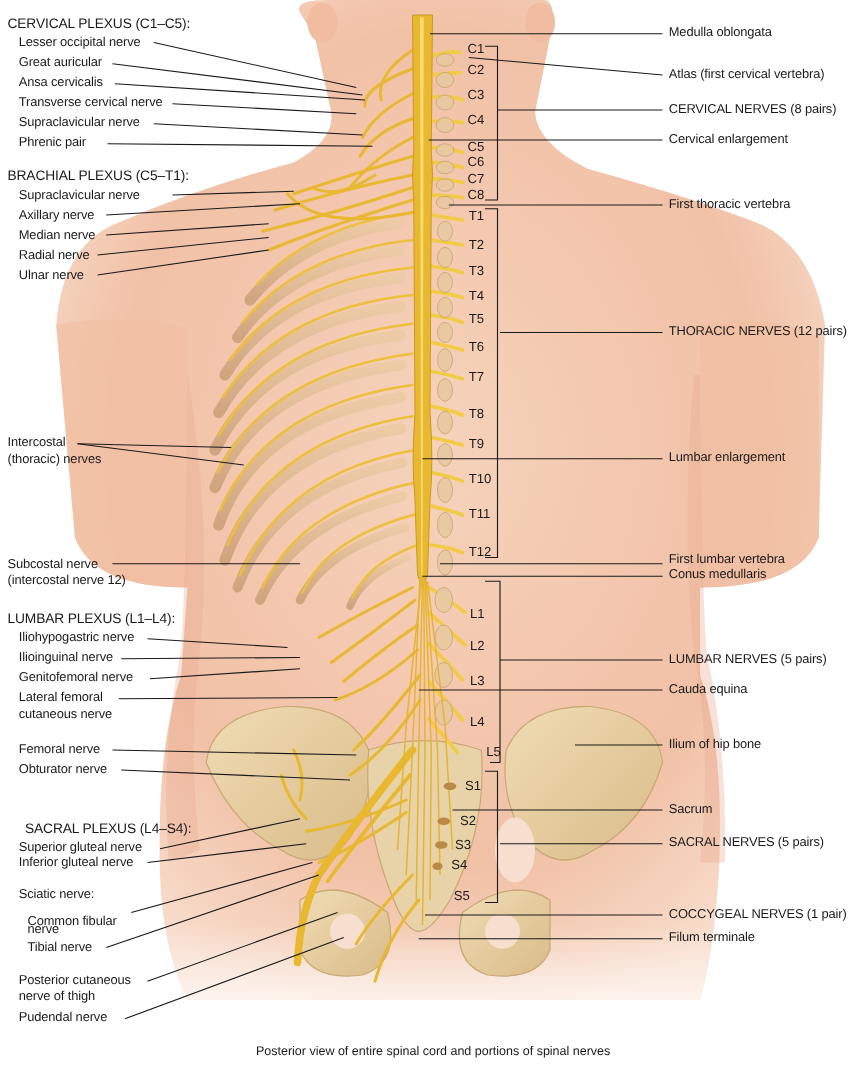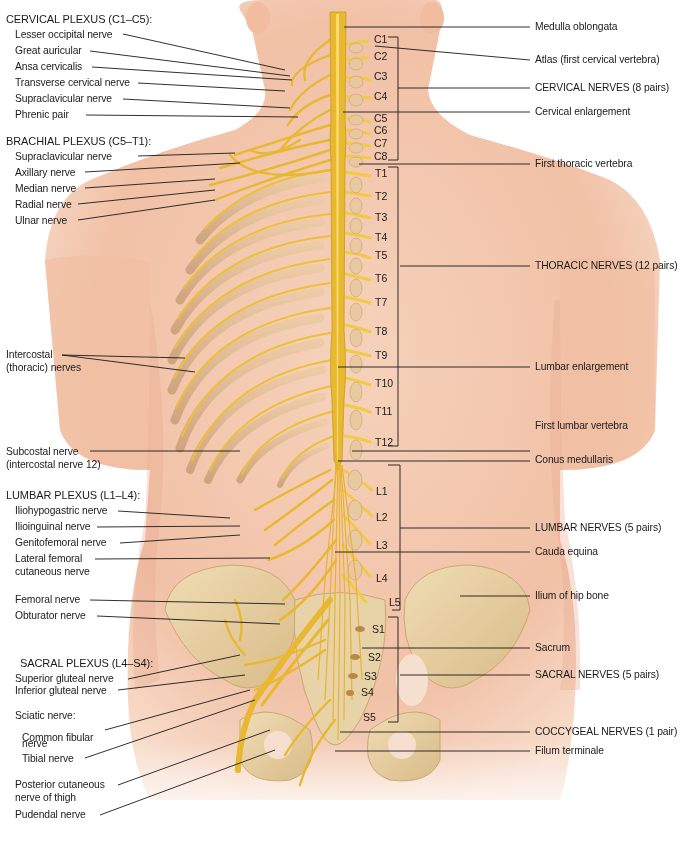--- a/index.html
+++ b/index.html
@@ -307,21 +307,21 @@
   <div class="lbl" style="left:15px; top:792px;">nerve of thigh</div>
   <div class="lbl" style="left:15px; top:809px;">Pudendal nerve</div>
 
   <div class="lbl" style="left:535px; top:21px;">Medulla oblongata</div>
   <div class="lbl" style="left:535px; top:54px;">Atlas (first cervical vertebra)</div>
   <div class="lbl" style="left:535px; top:82px;">CERVICAL NERVES (8 pairs)</div>
   <div class="lbl" style="left:535px; top:106px;">Cervical enlargement</div>
   <div class="lbl" style="left:535px; top:158px;">First thoracic vertebra</div>
   <div class="lbl" style="left:535px; top:260px;">THORACIC NERVES (12 pairs)</div>
   <div class="lbl" style="left:535px; top:361px;">Lumbar enlargement</div>
-  <div class="lbl" style="left:535px; top:420px;">First lumbar vertebra</div>
+  <div class="lbl" style="left:535px; top:442px;">First lumbar vertebra</div>
   <div class="lbl" style="left:535px; top:454px;">Conus medullaris</div>
   <div class="lbl" style="left:535px; top:522px;">LUMBAR NERVES (5 pairs)</div>
   <div class="lbl" style="left:535px; top:546px;text-align:right;">Cauda equina</div>
   <div class="lbl" style="left:535px; top:590px;">Ilium of hip bone</div>
   <div class="lbl" style="left:535px; top:642px;">Sacrum</div>
   <div class="lbl" style="left:535px; top:669px;">SACRAL NERVES (5 pairs)</div>
   <div class="lbl" style="left:535px; top:726px;">COCCYGEAL NERVES (1 pair)</div>
   <div class="lbl" style="left:535px; top:745px;">Filum terminale</div>
 
   <div class="vlbl" style="left:374px; top:33px;">C1</div>
@@ -351,13 +351,14 @@
   <div class="vlbl" style="left:376px; top:539px;">L3</div>
   <div class="vlbl" style="left:376px; top:572px;">L4</div>
   <div class="vlbl" style="left:376px; top:596px;padding-left:13px;">L5</div>
 
   <div class="vlbl" style="left:372px; top:623px;">S1</div>
   <div class="vlbl" style="left:368px; top:651px;">S2</div>
   <div class="vlbl" style="left:364px; top:670px;">S3</div>
   <div class="vlbl" style="left:361px; top:686px;">S4</div>
   <div class="vlbl" style="left:363px; top:711px;">S5</div>
 
+  <div class="caption">Posterior view of entire spinal cord and portions of spinal nerves</div>
 </div>
 
 </body></html>

